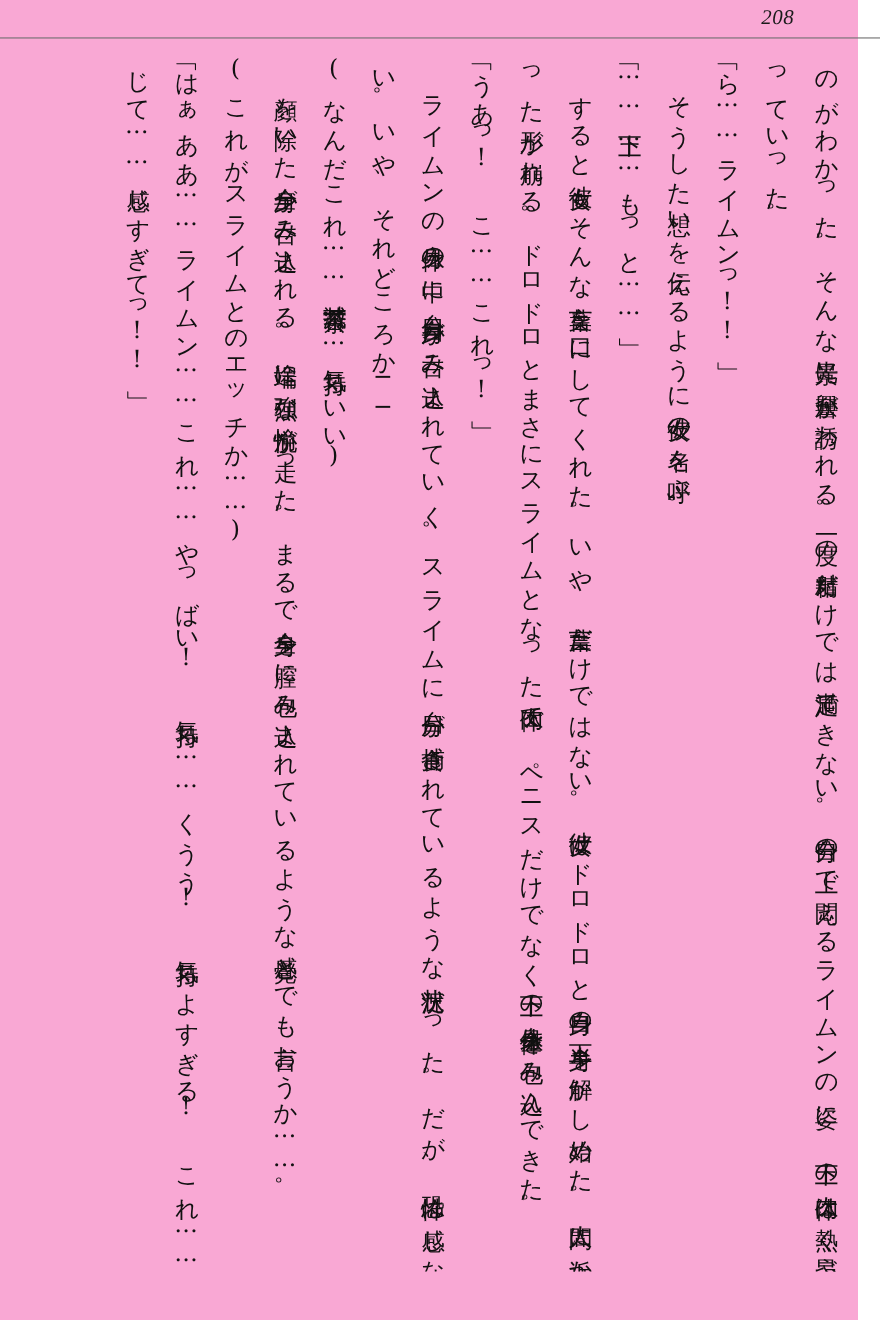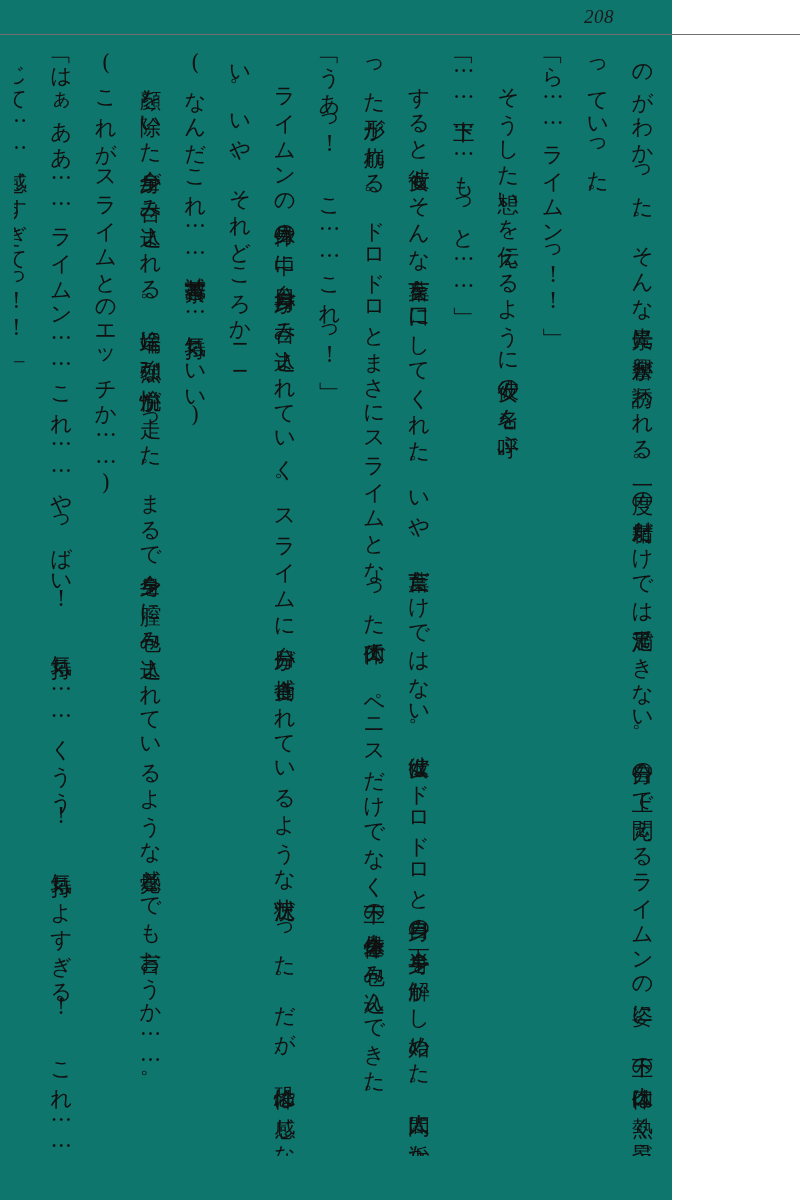--- a/index.html
+++ b/index.html
@@ -10,23 +10,23 @@
   body {
     width: 800px;
     height: 1200px;
     font-family: "Liberation Serif", "DejaVu Serif", serif;
     color: #111111;
     overflow: hidden;
   }
 
   .page {
     position: relative;
-    width: 672px;
+    width: 780px;
     height: 1200px;
-    background: #0f766e;
+    background: #f9a8d4;
     box-sizing: border-box;
   }
 
   
   .page-number {
     position: absolute;
     top: 6px;
     right: 58px;
     font-family: "Liberation Serif", "DejaVu Serif", serif;
     font-style: italic;

